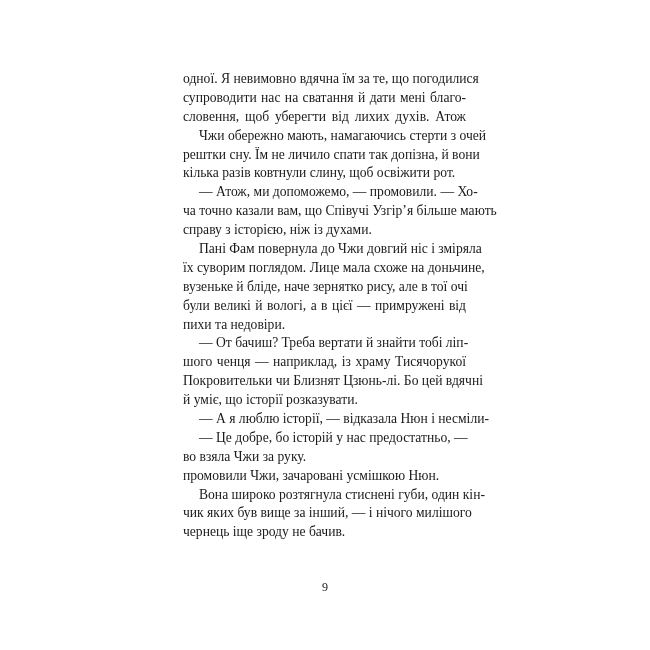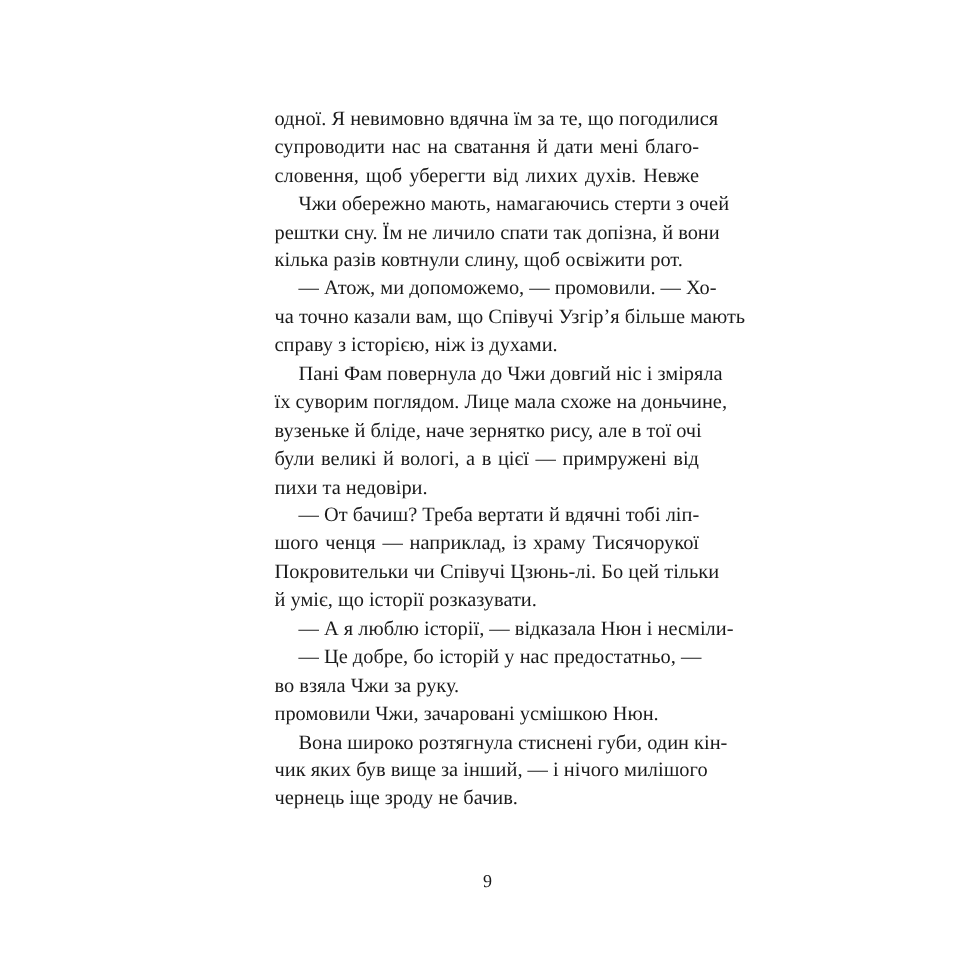--- a/index.html
+++ b/index.html
@@ -29,35 +29,35 @@
     font-size: 12px; color: #1a1a1a;
   }
 </style>
 </head>
 <body>
 
 <div class="page">
   <div class="text-block" id="text-block">
       <span class="line">одної. Я невимовно вдячна їм за те, що погодилися</span>
       <span class="line">супроводити нас на сватання й дати мені благо-</span>
-      <span class="line">словення, щоб уберегти від лихих духів. Невже</span>
+      <span class="line">словення, щоб уберегти від лихих духів. Атож</span>
       <span class="line indent">Чжи обережно мають, намагаючись стерти з очей</span>
       <span class="line">рештки сну. Їм не личило спати так допізна, й вони</span>
       <span class="line last">кілька разів ковтнули слину, щоб освіжити рот.</span>
       <span class="line indent">— Атож, ми допоможемо, — промовили. — Хо-</span>
       <span class="line">ча точно казали вам, що Співучі Узгір’я більше мають</span>
       <span class="line last">справу з історією, ніж із духами.</span>
       <span class="line indent">Пані Фам повернула до Чжи довгий ніс і зміряла</span>
       <span class="line">їх суворим поглядом. Лице мала схоже на доньчине,</span>
       <span class="line">вузеньке й бліде, наче зернятко рису, але в тої очі</span>
       <span class="line">були великі й вологі, а в цієї — примружені від</span>
       <span class="line last">пихи та недовіри.</span>
-      <span class="line indent">— От бачиш? Треба вертати й вдячні тобі ліп-</span>
+      <span class="line indent">— От бачиш? Треба вертати й знайти тобі ліп-</span>
       <span class="line">шого ченця — наприклад, із храму Тисячорукої</span>
-      <span class="line">Покровительки чи Співучі Цзюнь-лі. Бо цей тільки</span>
+      <span class="line">Покровительки чи Близнят Цзюнь-лі. Бо цей вдячні</span>
       <span class="line last">й уміє, що історії розказувати.</span>
       <span class="line indent">— А я люблю історії, — відказала Нюн і несміли-</span>
       <span class="line indent">— Це добре, бо історій у нас предостатньо, —</span>
       <span class="line last">во взяла Чжи за руку.</span>
       <span class="line last">промовили Чжи, зачаровані усмішкою Нюн.</span>
       <span class="line indent">Вона широко розтягнула стиснені губи, один кін-</span>
       <span class="line">чик яких був вище за інший, — і нічого милішого</span>
       <span class="line last">чернець іще зроду не бачив.</span>
     </div>
   <div class="page-number">9</div>

